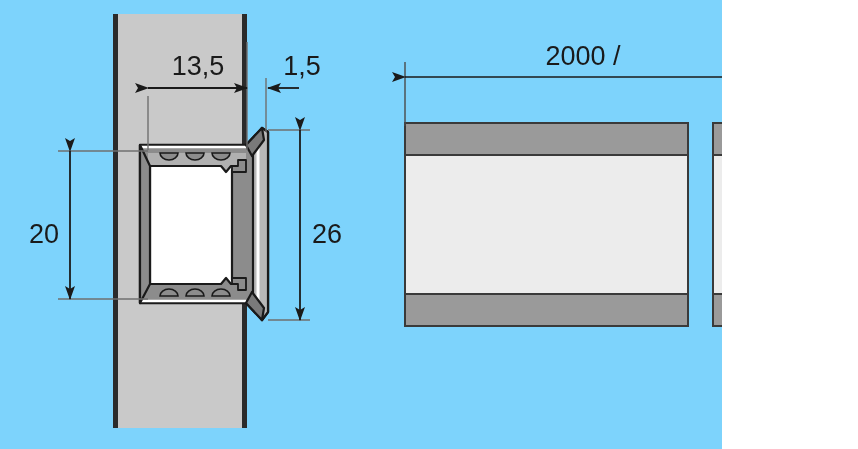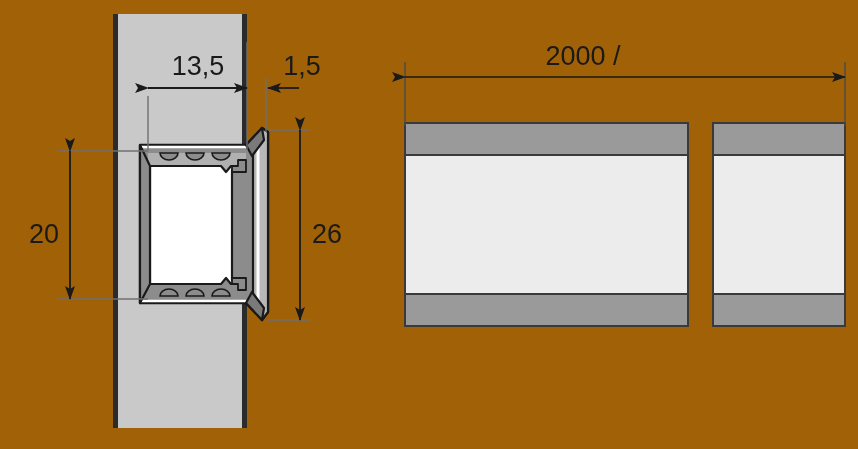--- a/index.html
+++ b/index.html
@@ -6,23 +6,23 @@
   html, body {
     margin: 0;
     padding: 0;
     background: #ffffff;
   }
   body {
     font-family: "Liberation Sans", sans-serif;
   }
   #drawing-root {
     position: relative;
-    width: 858px;
+    width: 722px;
     height: 449px;
-    background: #a16207;
+    background: #7dd3fc;
     overflow: hidden;
   }
   #drawing-svg {
     display: block;
     width: 858px;
     height: 449px;
   }
   .dim-text {
     font-family: "Liberation Sans", sans-serif;
     font-size: 27px;

